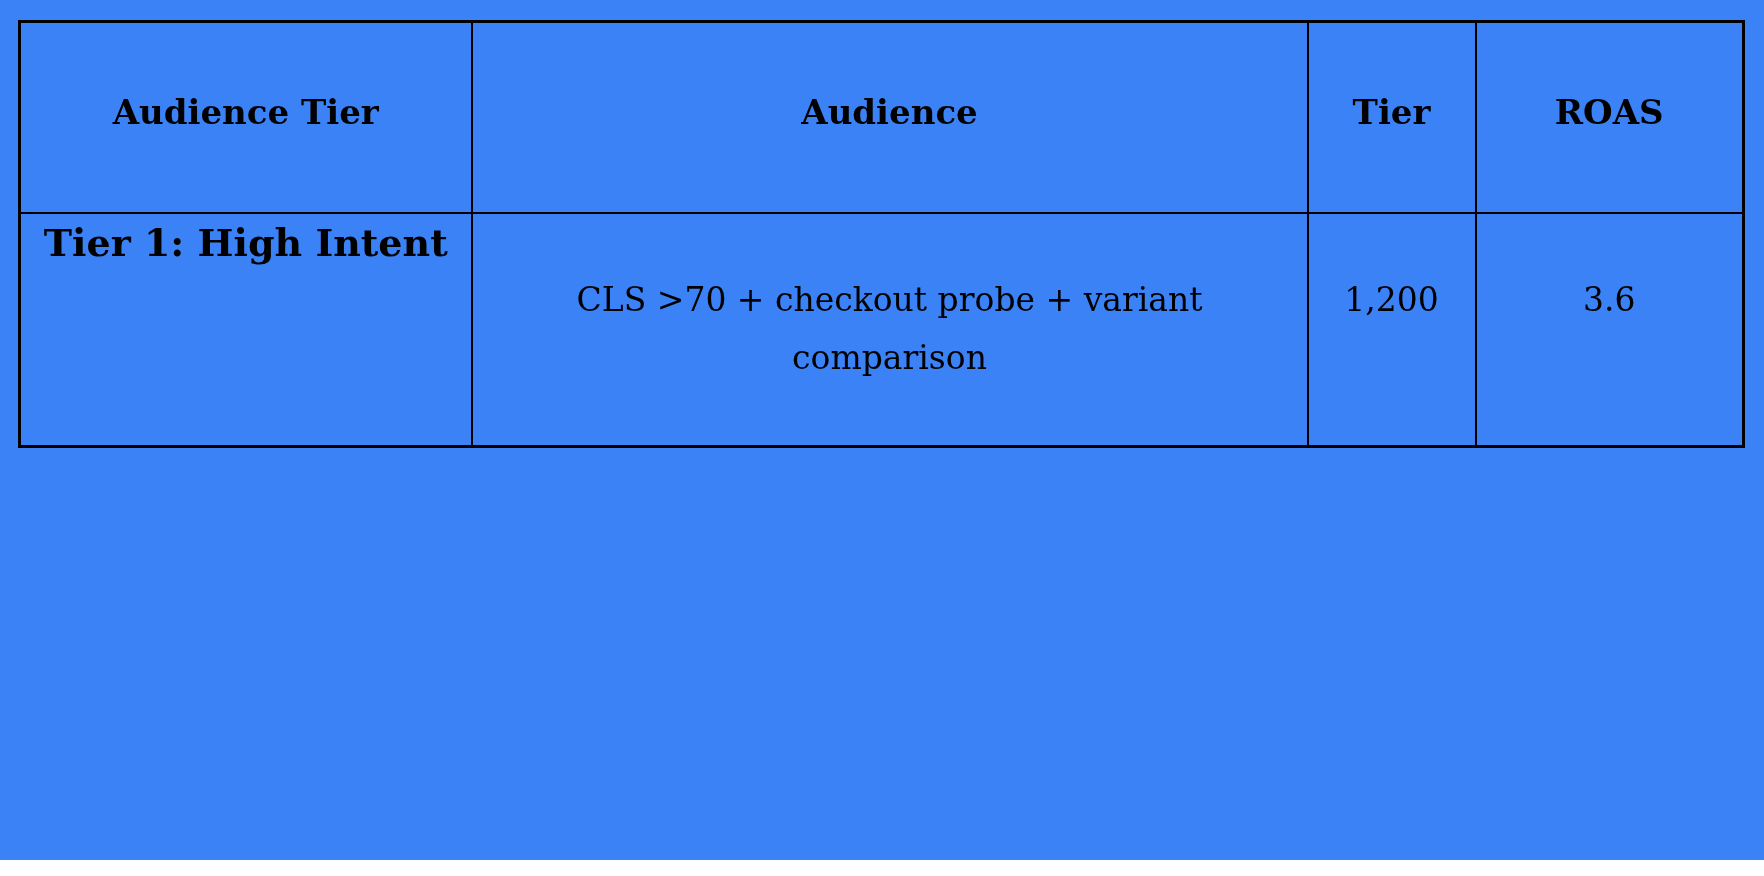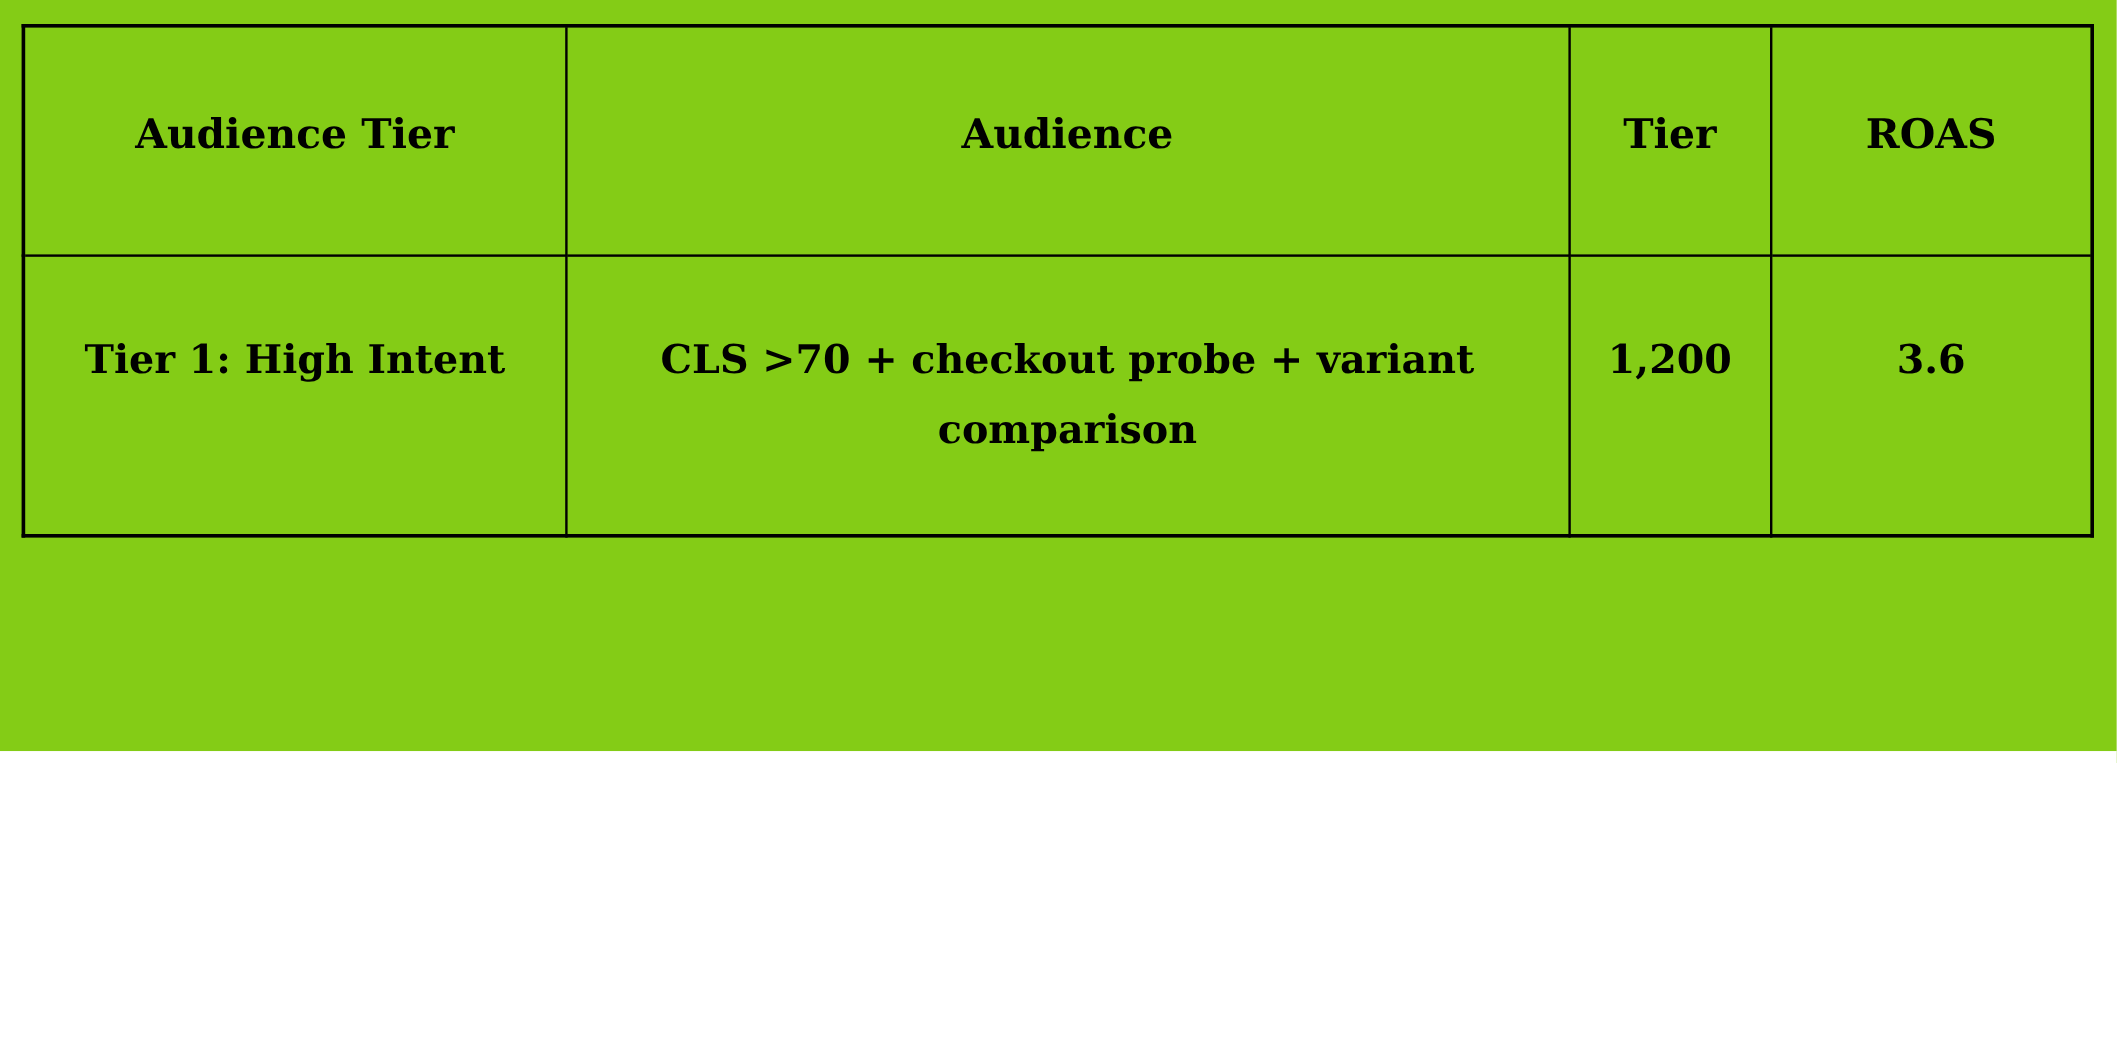--- a/index.html
+++ b/index.html
@@ -3,22 +3,22 @@
 <meta charset="utf-8">
 <style>
   html, body {
     margin: 0;
     padding: 0;
     background: #ffffff;
   }
   .page {
     position: relative;
     width: 1764px;
-    height: 626px;
-    background: #84cc16;
+    height: 860px;
+    background: #3b82f6;
     font-family: "DejaVu Serif", "Liberation Serif", serif;
     color: #000000;
   }
   table.doc-table {
     position: absolute;
     left: 18px;
     top: 20px;
     width: 1724px;
     border-collapse: collapse;
     table-layout: fixed;
@@ -39,30 +39,29 @@
 
   .header-label {
     display: block;
     padding-top: 60px;
     font-size: 34px;
     font-weight: bold;
     line-height: 58px;
   }
   .tier-label {
     display: block;
-    padding-top: 57px;
-    font-size: 33px;
+    font-size: 38px;
     font-weight: bold;
     line-height: 58px;
   }
   .cell-text {
     display: block;
     padding-top: 57px;
     font-size: 33px;
-    font-weight: bold;
+    font-weight: normal;
     line-height: 58px;
   }
   .criteria-text {
     white-space: pre-line;
   }
 </style>
 </head>
 <body>
 
 <div class="page">

